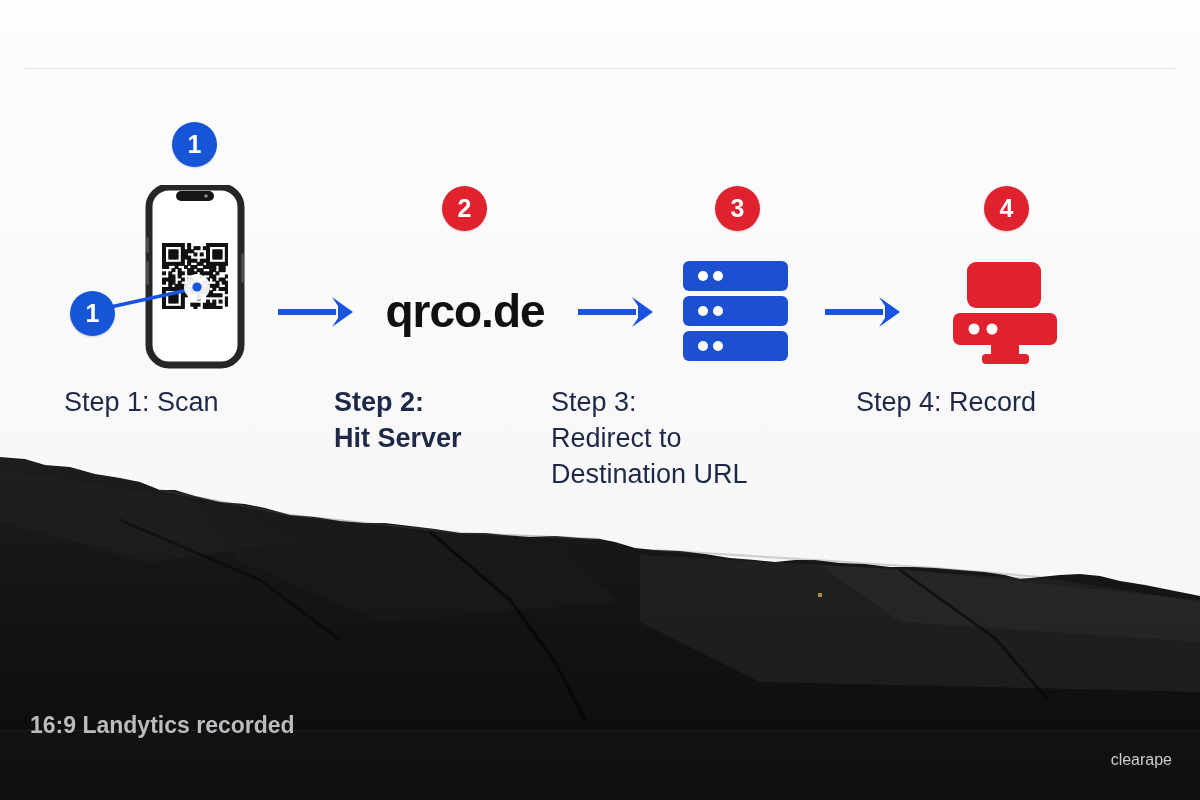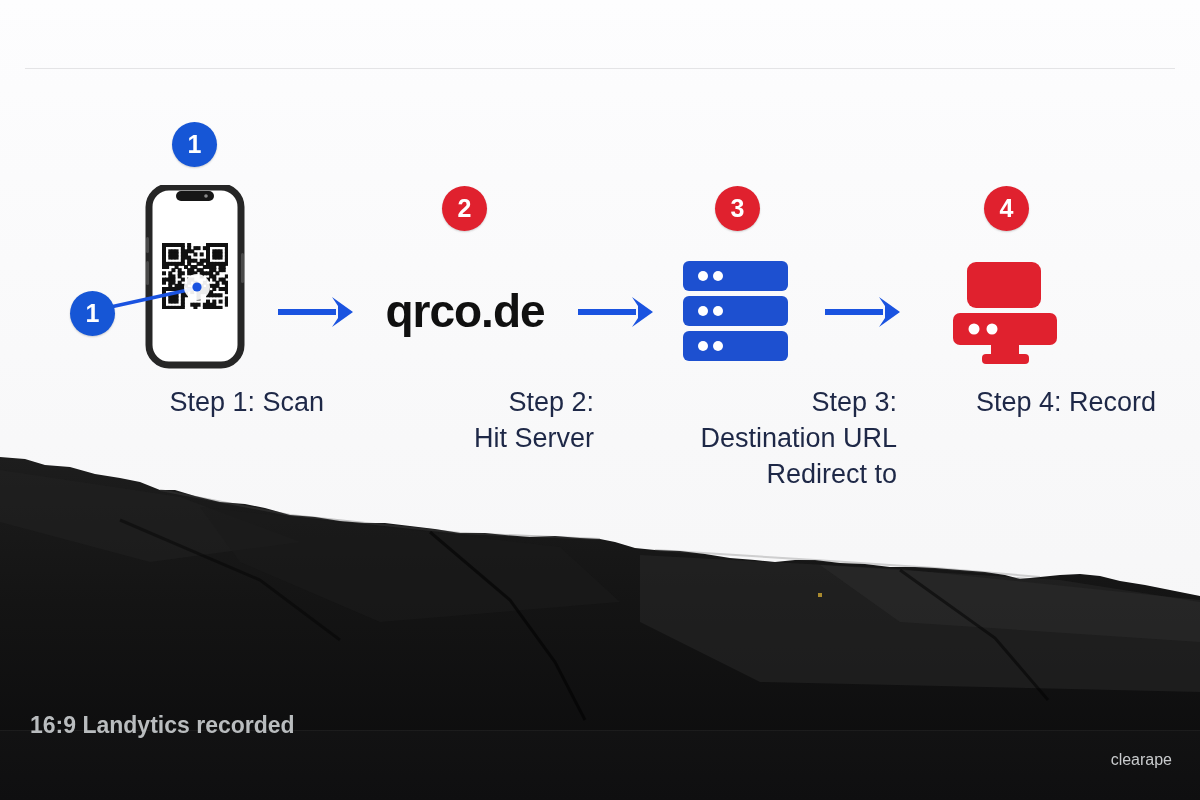--- a/index.html
+++ b/index.html
@@ -20,24 +20,24 @@
   #pointer-svg{left:80px;top:268px;}
   #server-svg{left:682px;top:260px;}
   #computer-svg{left:951px;top:258px;}
   .arrow{position:absolute;top:294px;}
   #arrow-1{left:274px;}
   #arrow-2{left:574px;}
   #arrow-3{left:821px;}
   
   #wordmark{position:absolute;left:315px;top:284px;width:300px;text-align:center;font-size:46px;font-weight:bold;letter-spacing:-1px;color:#101010;}
   
-  .caption{position:absolute;top:384px;text-align:right;color:#1e2847;font-size:27px;line-height:36px;}
+  .caption{position:absolute;top:384px;text-align:left;color:#1e2847;font-size:27px;line-height:36px;}
   #caption-1{left:64px;width:260px;}
-  #caption-2{left:334px;width:260px;}
-  #caption-3{left:577px;width:320px;}
+  #caption-2{left:334px;width:260px;font-weight:bold;}
+  #caption-3{left:551px;width:320px;}
   #caption-4{left:856px;width:300px;}
   
   #mountain-svg{position:absolute;left:0;top:440px;}
   
   .footer-text{position:absolute;color:#b9bcbe;font-size:23px;}
   #footer-left{left:30px;top:712px;font-weight:bold;}
   #footer-right{right:28px;top:751px;color:#c9cbcd;font-size:16px;}
 </style>
 </head>
 <body>
@@ -353,22 +353,22 @@
 
   <div class="caption" id="caption-1">
     <div>Step 1: Scan</div>
   </div>
   <div class="caption" id="caption-2">
     <div>Step 2:</div>
     <div>Hit Server</div>
   </div>
   <div class="caption" id="caption-3">
     <div>Step 3:</div>
+    <div>Redirect to</div>
     <div>Destination URL</div>
-    <div>Redirect to</div>
   </div>
   <div class="caption" id="caption-4">
     <div>Step 4: Record</div>
   </div>
 
   <svg id="mountain-svg" width="1200" height="360" viewBox="0 440 1200 360">
     <defs>
       <linearGradient id="rockGrad" x1="0" y1="440" x2="0" y2="800" gradientUnits="userSpaceOnUse">
         <stop offset="0" stop-color="#1e1e1e"></stop>
         <stop offset="0.45" stop-color="#141414"></stop>

